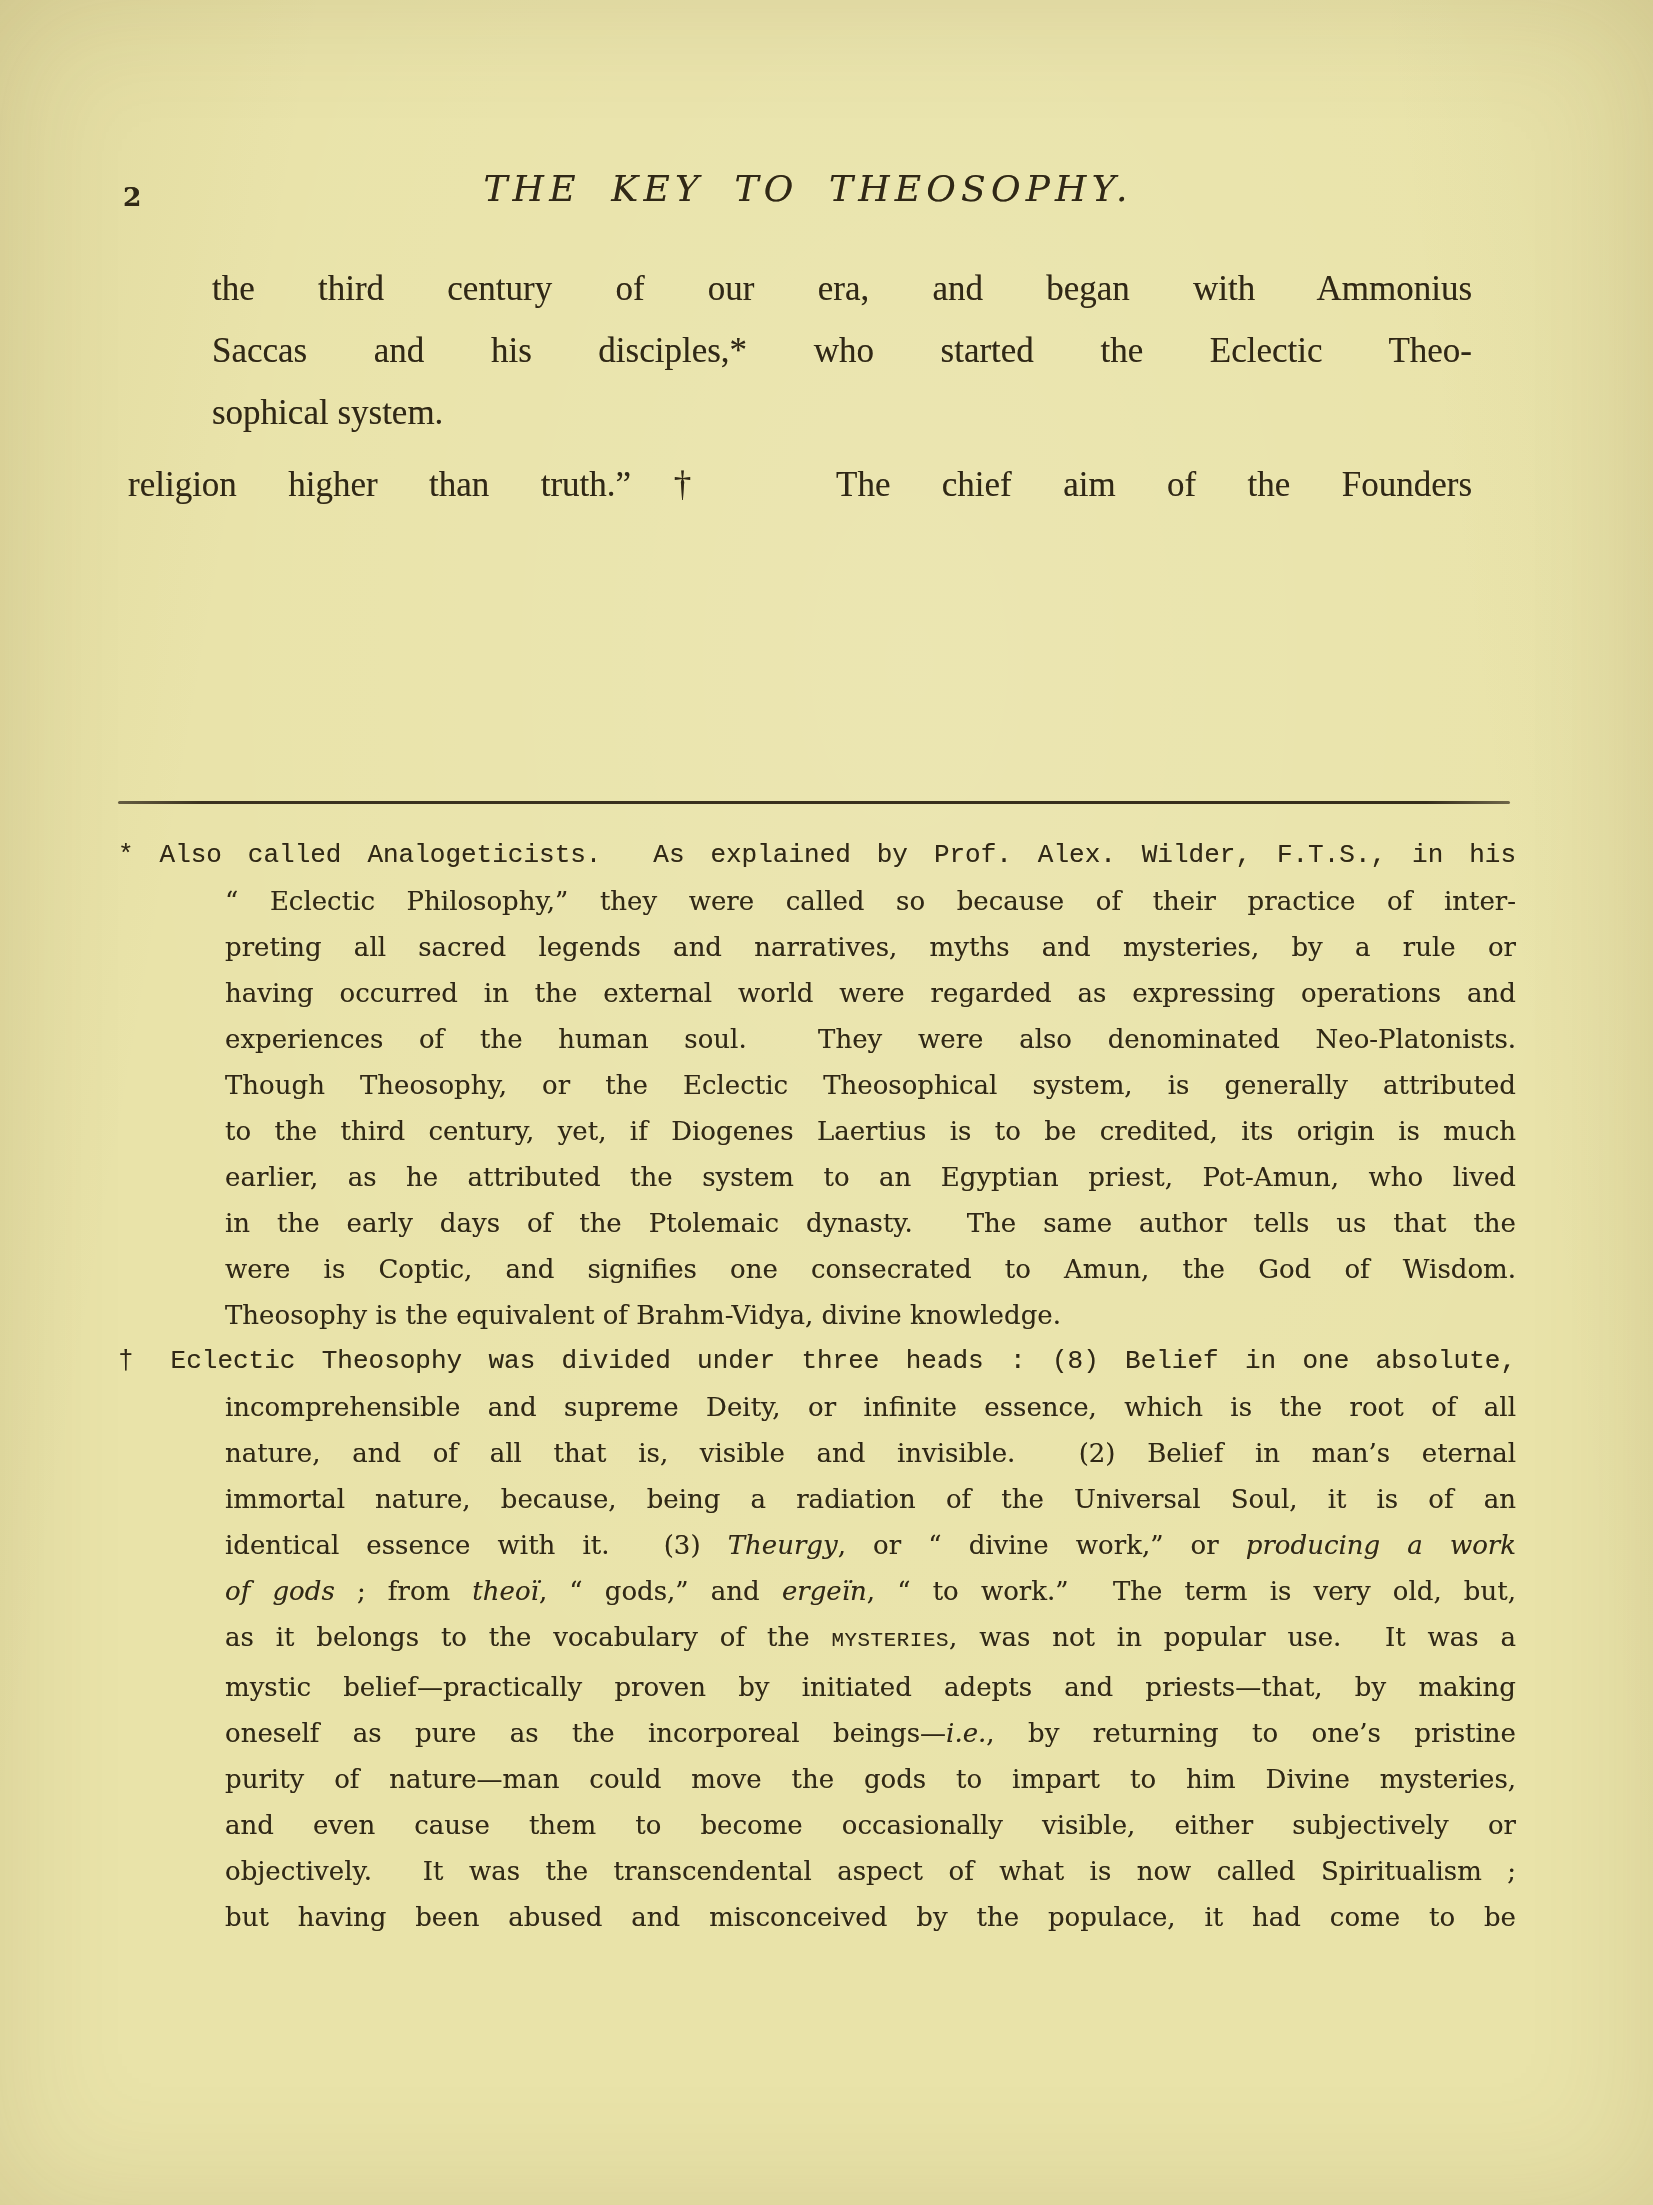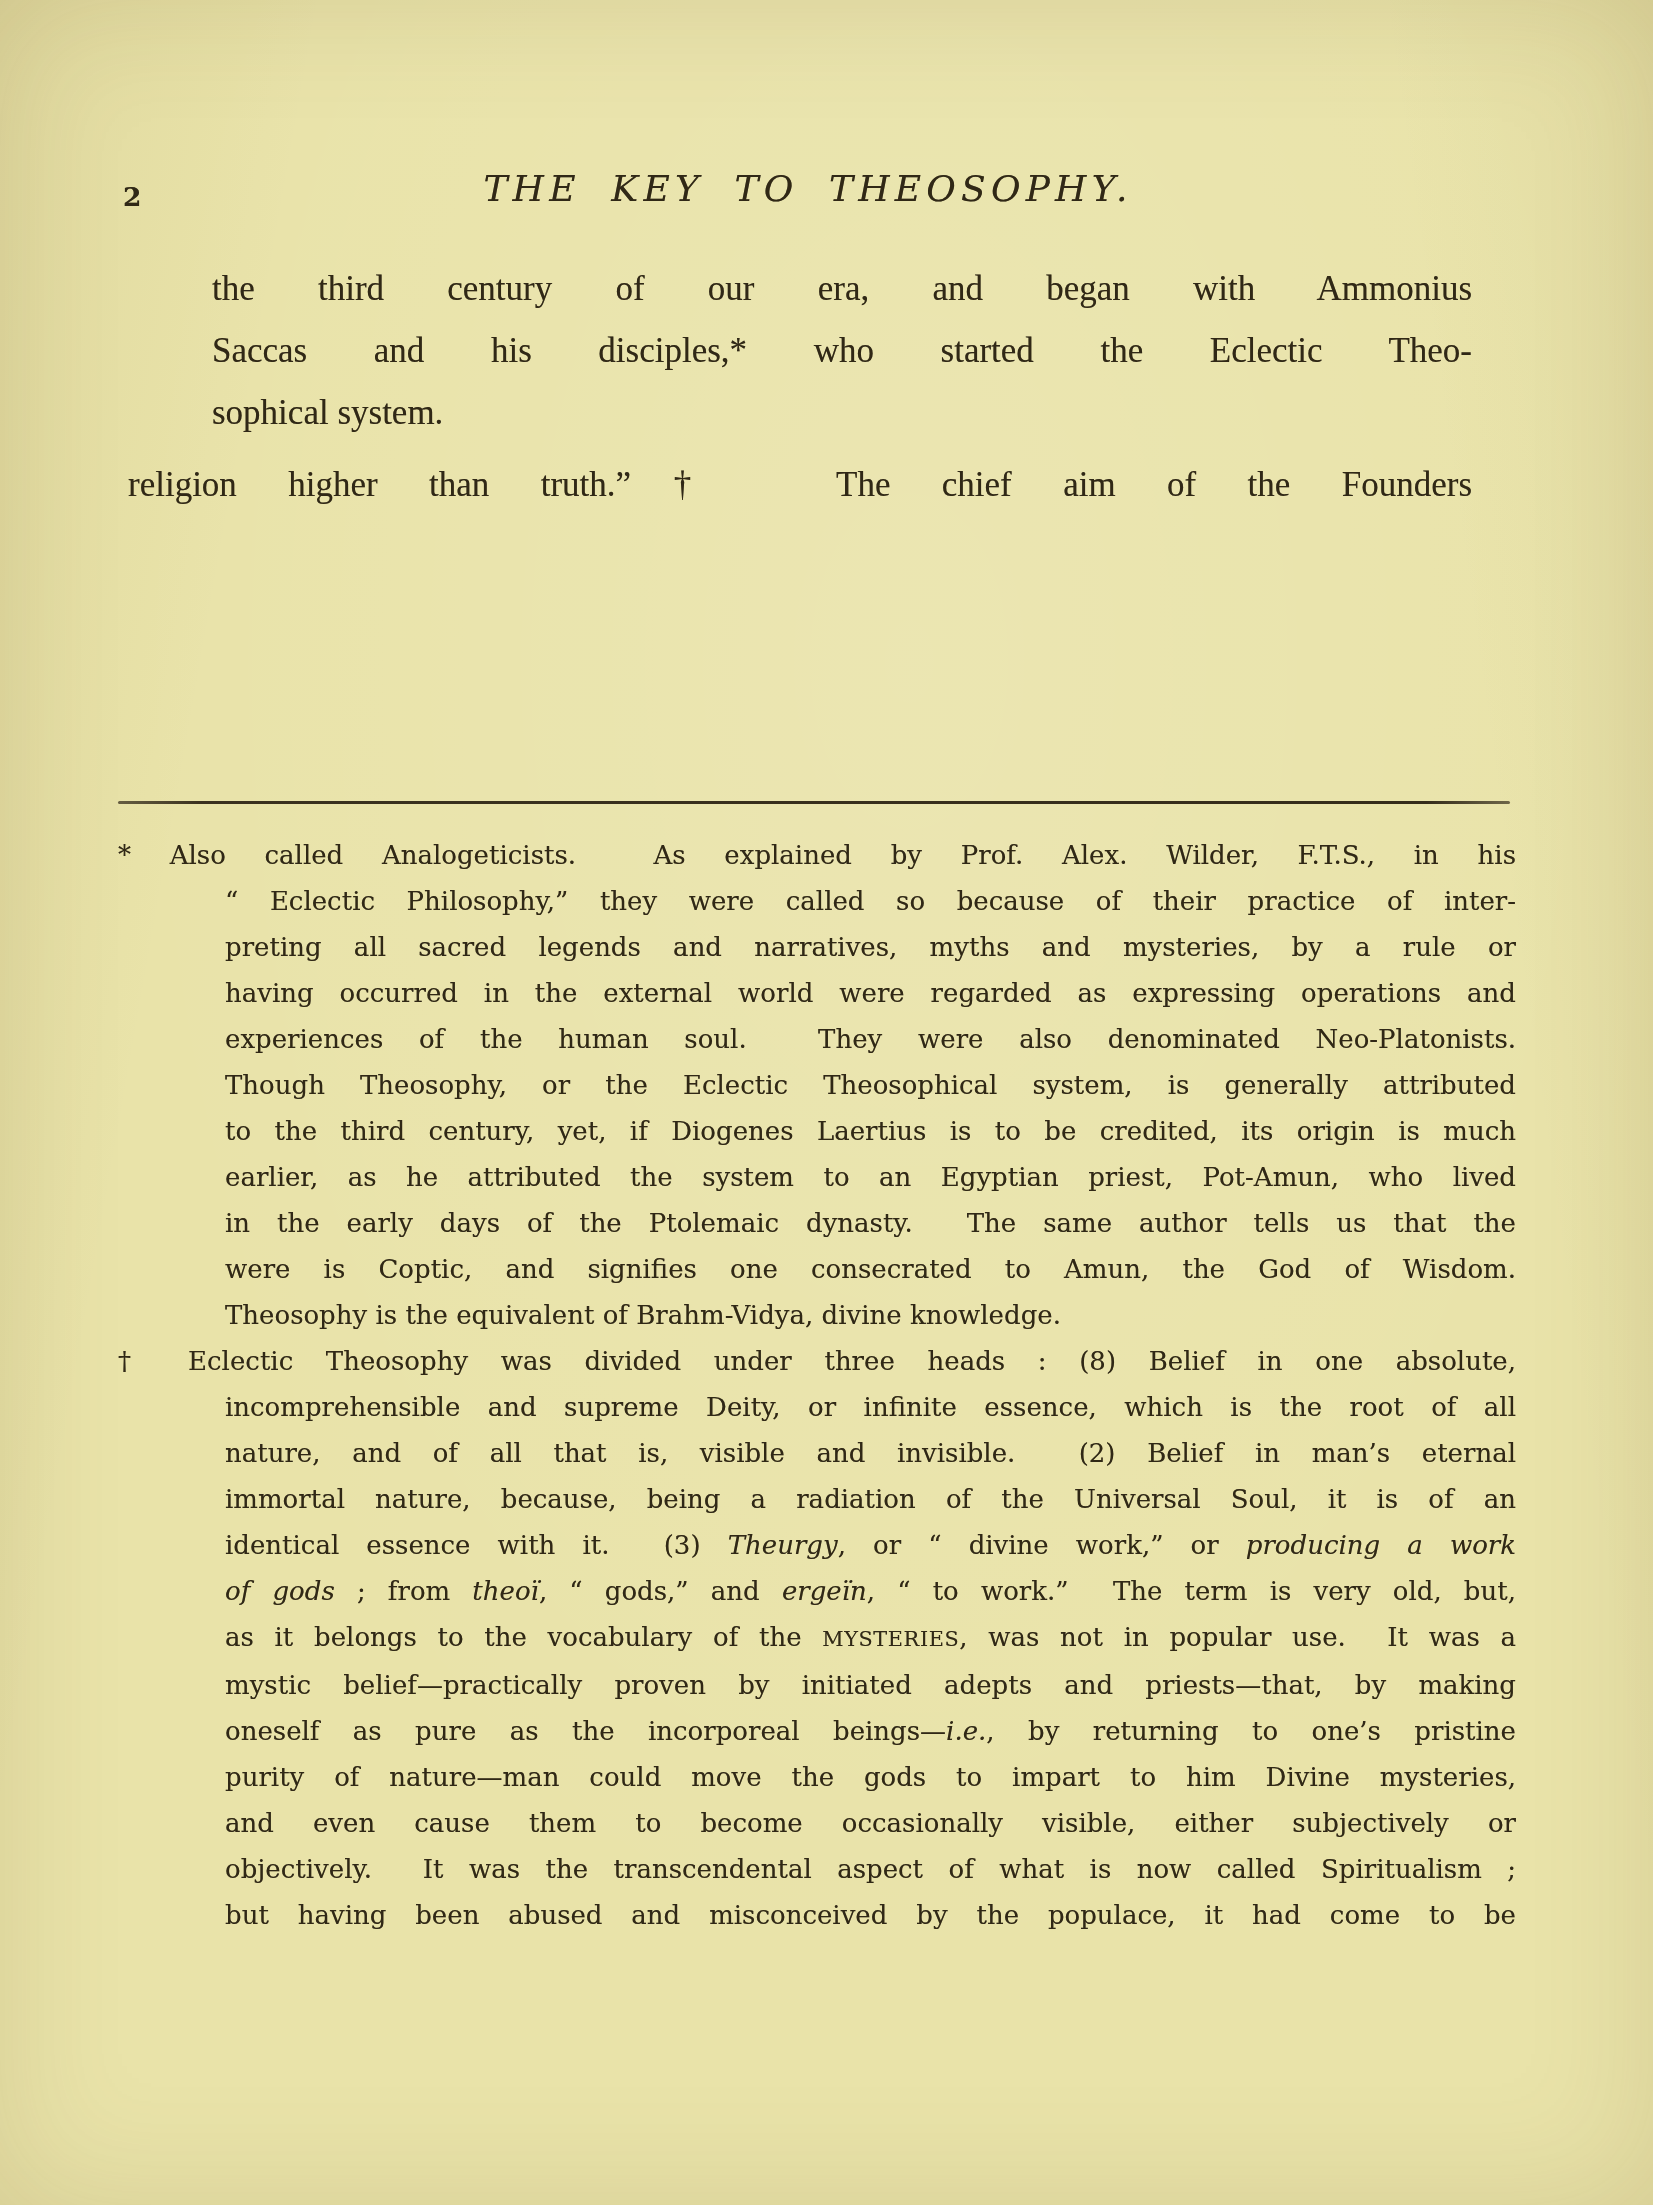--- a/index.html
+++ b/index.html
@@ -38,34 +38,34 @@
   .ln {
     text-align:justify; text-align-last:justify;
     text-shadow:0 0 0.6px rgba(40,32,16,.42);
   }
   .ln.end { text-align-last:left; }
   .para-q { margin-top:5.8px; }
   .para-a { margin-top:10.4px; }
   .para-q .ln:first-child, .para-a .ln:first-child { text-indent:-84px; }
 
   .sc  { font-size:0.72em; letter-spacing:1.2px; }
-  .msc { font-size:0.80em; letter-spacing:0.6px; }
+  .msc { font-size:0.80em; letter-spacing:0.6px;font-family:Liberation Mono, monospace; }
 
   
   .fnrule {
     position:absolute; left:118px; top:801px;
     width:1392px; height:2.9px;
     background:linear-gradient(90deg, rgba(58,49,31,.75), #3a311f 6%, #352c1b 94%, rgba(58,49,31,.7));
     border-radius:1.7px;
   }
 
   
   .footnotes { position:absolute; left:225px; top:832px; width:1291px; font-size:26px; line-height:46px; }
   .footnotes .ln { text-shadow:0 0 0.6px rgba(40,32,16,.40); }
-  .fn .ln:first-child { text-indent:-107px; }
+  .fn .ln:first-child { text-indent:-107px;font-family:Liberation Mono, monospace; }
 </style>
 </head>
 <body>
 
 <div class="page">
 
   <div class="header">
     <div class="pagenum">2</div>
     <div class="title">THE KEY TO THEOSOPHY.</div>
   </div>

